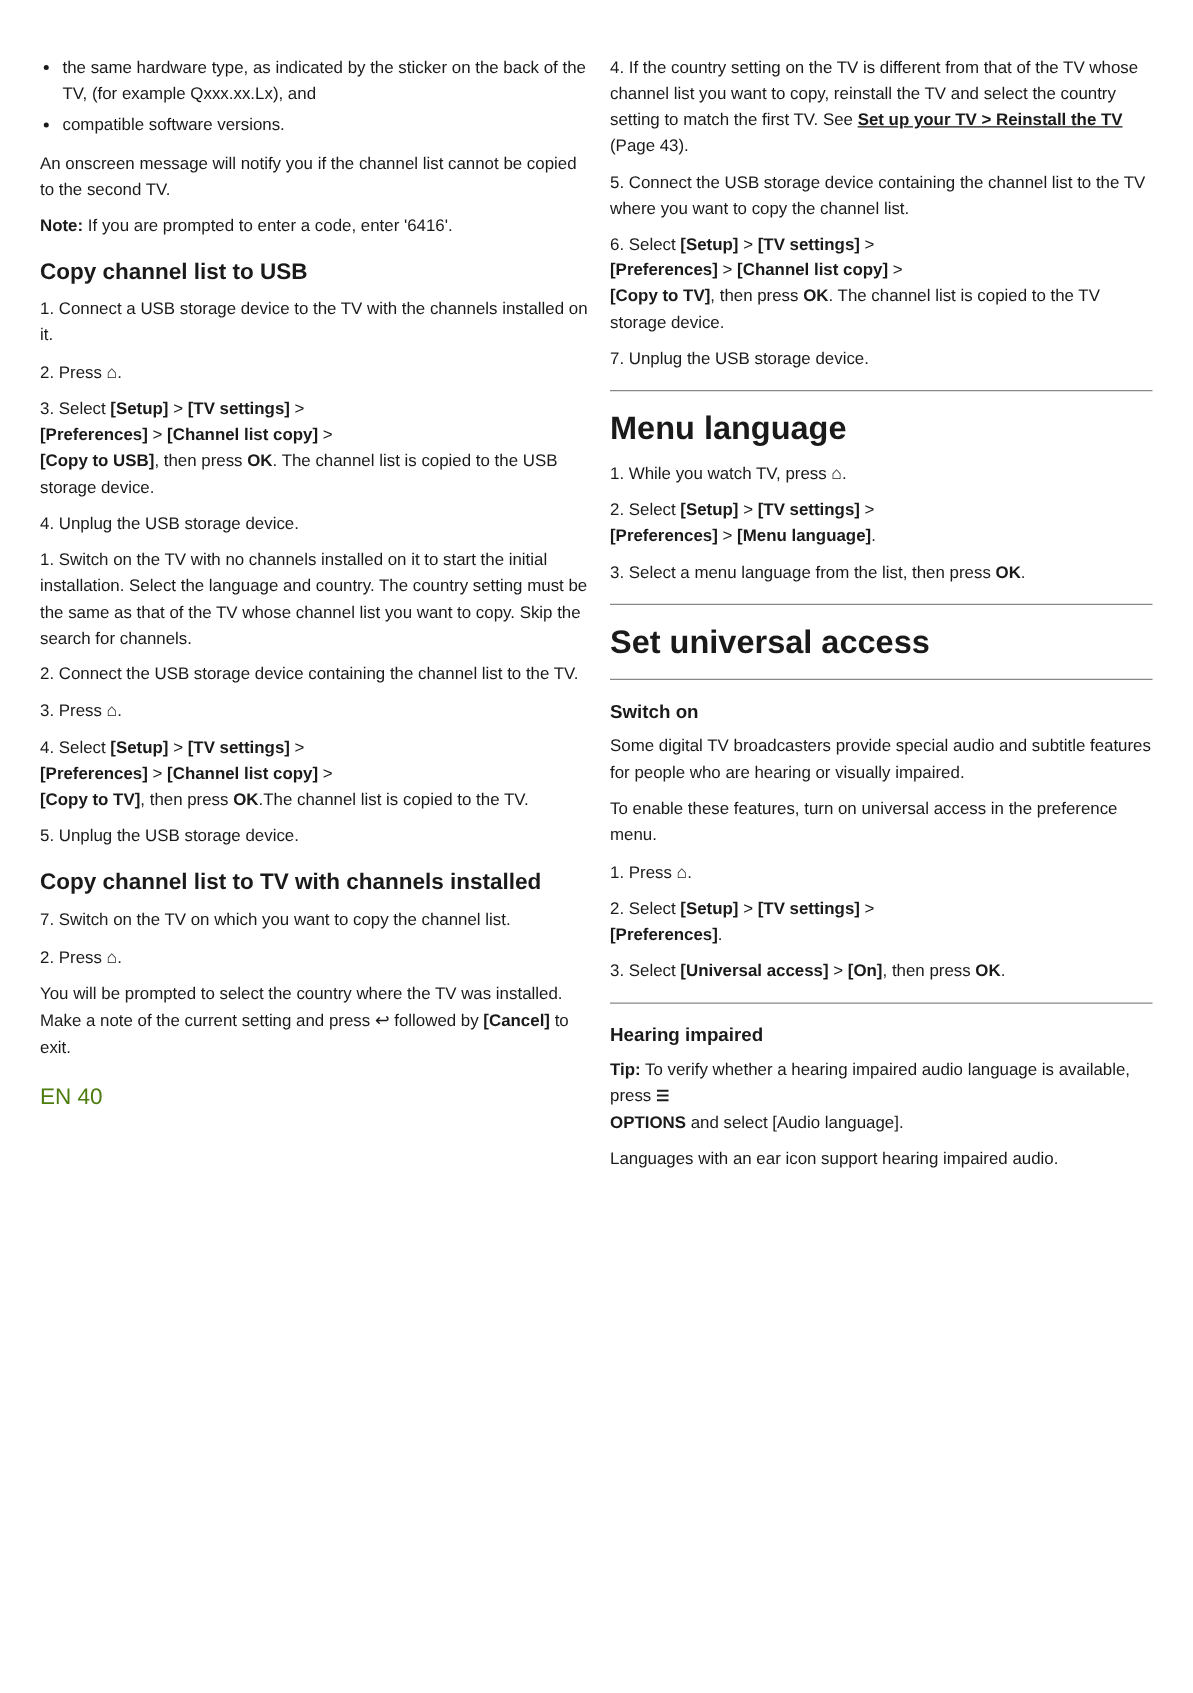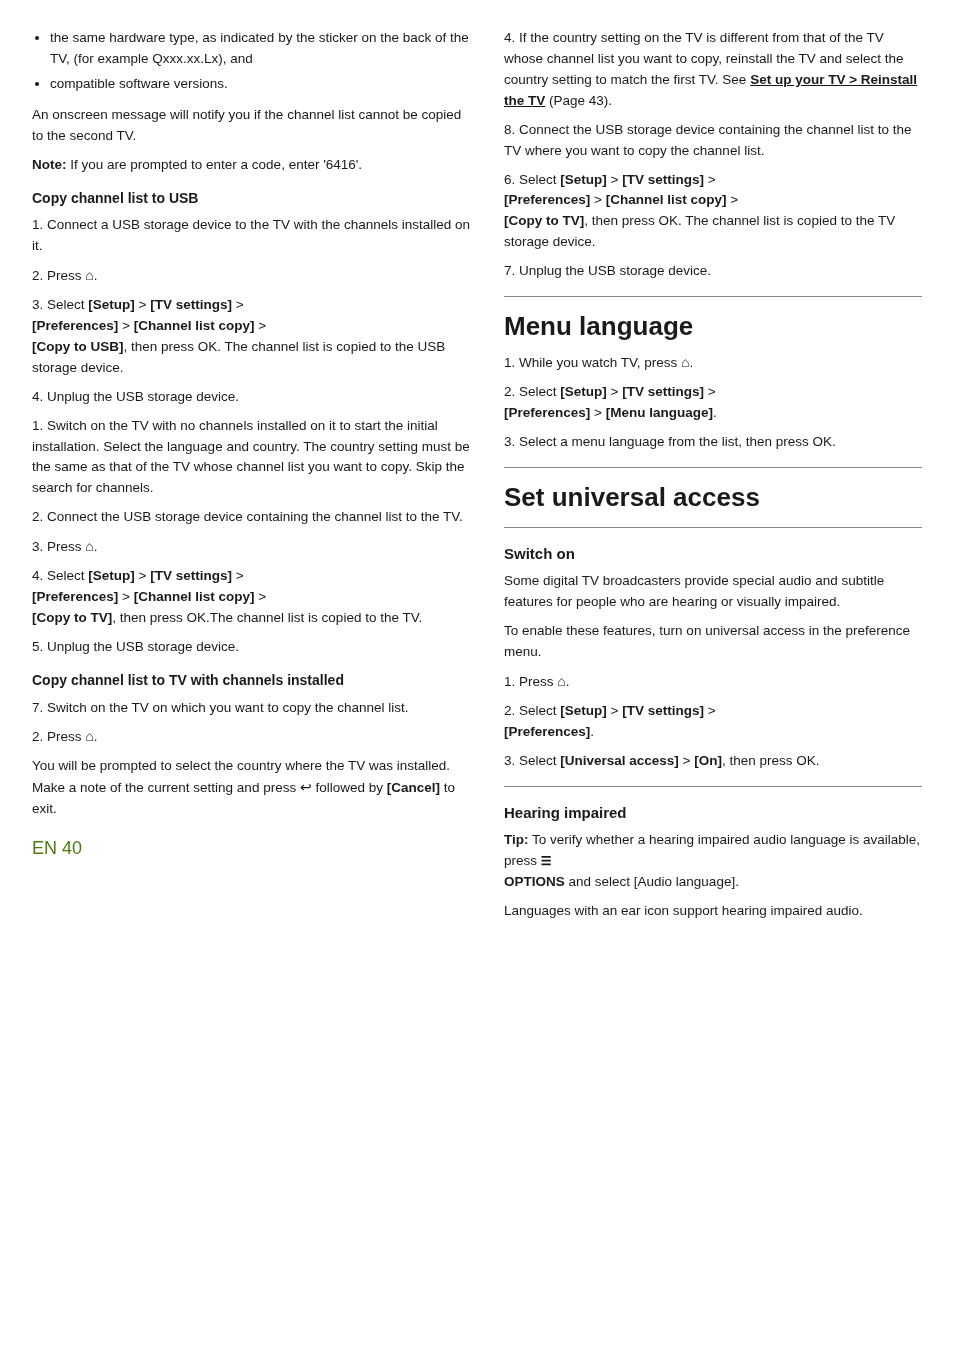--- a/index.html
+++ b/index.html
@@ -7,22 +7,23 @@
       font-family: Arial, Helvetica, sans-serif;
       font-size: 13.5px;
       color: #1a1a1a;
       background: #fff;
       width: 954px;
       min-height: 1354px;
       padding: 28px 32px 28px 32px;
     }
     .page-layout {
       display: flex;
-      gap: 32px;
+      gap: 16px;
       width: 100%;
+      margin-top: 16px;
     }
     .left-col {
       width: 440px;
       flex-shrink: 0;
     }
     .right-col {
       flex: 1;
     }
     p {
       margin-bottom: 8px;
@@ -30,42 +31,42 @@
     }
     ul {
       margin: 0 0 10px 18px;
     }
     ul li {
       margin-bottom: 4px;
       line-height: 1.55;
     }
     .section-heading {
       font-weight: bold;
-      font-size: 14px;
+      font-size: 18px;
       margin: 12px 0 6px 0;
     }
     .bold { font-weight: bold; }
     .section-title-large {
       font-size: 26px;
       font-weight: bold;
       margin: 0 0 10px 0;
       line-height: 1.2;
     }
     .section-title-small {
       font-size: 15px;
       font-weight: bold;
       margin: 0 0 6px 0;
     }
     hr {
       border: none;
       border-top: 1.5px solid #888;
       margin: 14px 0;
     }
     .bracket { font-weight: bold; }
-    .ok-bold { font-weight: normal; }
+    .ok-bold { font-weight: bold; }
     .home-icon { font-size: 14px; }
     .options-icon { font-size: 12px; letter-spacing: -1px; }
     .back-icon { font-size: 14px; }
     .page-footer {
       margin-top: 18px;
       font-size: 18px;
       color: #4d7c0f;
     }
     .right-col .section-block {
       margin-bottom: 10px;
@@ -119,21 +120,21 @@
 
     <div class="page-footer">
       <span>EN    40</span>
     </div>
   </div>
 
   <div class="right-col">
 
     <div class="section-block">
       <p>4. If the country setting on the TV is different from that of the TV whose channel list you want to copy, reinstall the TV and select the country setting to match the first TV. See <span class="link-text">Set up your TV &gt; Reinstall the TV</span> (Page 43).</p>
-      <p>8. Connect the USB storage device containing the channel list to the TV where you want to copy the channel list.</p>
+      <p>5. Connect the USB storage device containing the channel list to the TV where you want to copy the channel list.</p>
       <p>6. Select <span class="bracket">[Setup]</span> &gt; <span class="bracket">[TV settings]</span> &gt;<br>
       <span class="bracket">[Preferences]</span> &gt; <span class="bracket">[Channel list copy]</span> &gt;<br>
       <span class="bracket">[Copy to TV]</span>, then press <span class="ok-bold">OK</span>. The channel list is copied to the TV storage device.</p>
       <p>7. Unplug the USB storage device.</p>
     </div>
 
     <hr>
 
     <div class="section-block">
       <p class="section-title-large">Menu language</p>

